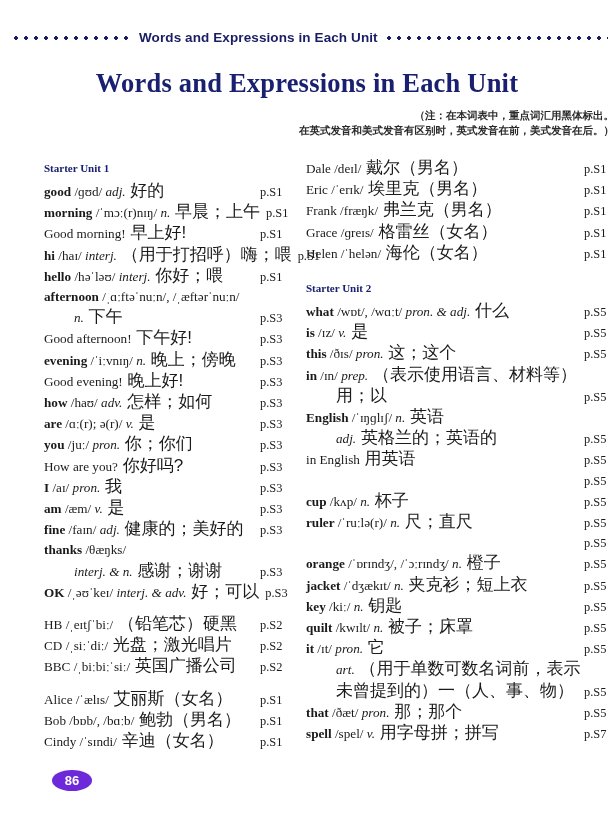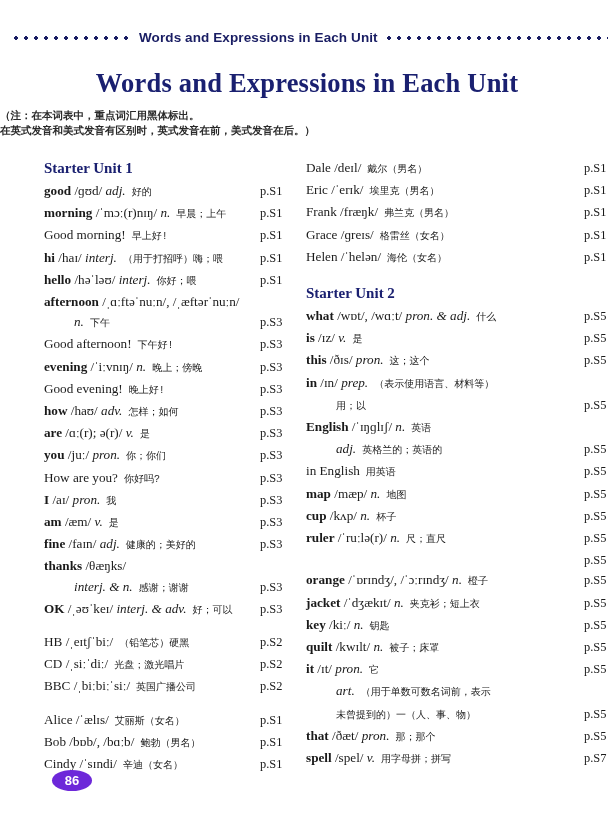--- a/index.html
+++ b/index.html
@@ -66,21 +66,21 @@
     font-weight: bold;
     font-size: 26.5px;
     color: #1a2070;
     letter-spacing: 0.2px;
   }
   .note {
     position: absolute;
     top: 108px;
     left: 0;
     width: 614px;
-    text-align: left;
+    text-align: right;
     font-family: "Liberation Serif", "DejaVu Serif", serif;
     font-weight: bold;
     font-size: 10.5px;
     color: #2a2a2a;
     line-height: 15px;
   }
   .note div { white-space: nowrap; }
 
   
   .columns {
@@ -92,21 +92,21 @@
   }
   .col {
     box-sizing: border-box;
   }
   .col.left  { width: 290px; padding-left: 44px; }
   .col.right { width: 324px; padding-left: 16px; }
 
   .unit-head {
     font-family: "Liberation Serif", "DejaVu Serif", serif;
     font-weight: bold;
-    font-size: 15px;
+    font-size: 11px;
     color: #1a2070;
     margin-bottom: 3px;
     line-height: 20px;
   }
   .unit-head.spaced { margin-top: 14px; }
 
   .entry {
     display: flex;
     align-items: baseline;
     font-size: 13.2px;
@@ -122,21 +122,21 @@
   }
   .col.left .entry .pg  { min-width: 30px; }
   .col.right .entry .pg { min-width: 30px; }
 
   .entry.indent .txt { padding-left: 30px; }
   .entry.gap { margin-top: 11px; gap: 8px; }
 
   b.hw { font-weight: bold; }
   i.pos { font-style: italic; }
   .ipa { font-style: normal; }
-  .cn { font-family: Liberation Mono, monospace; font-size: 10px; }
+  .cn { font-family: Liberation Sans, sans-serif; font-size: 17px; }
 
   
   .page-badge {
     position: absolute;
     left: 52px;
     top: 770px;
     width: 40px;
     height: 21px;
     border-radius: 50%;
     background: #6d28d9;
@@ -330,21 +330,20 @@
           </div>
           <div class="entry indent">
             <span class="txt"><i class="pos">adj.</i><span class="cn"> 英格兰的；英语的</span></span>
             <span class="pg">p.S5</span>
           </div>
           <div class="entry">
             <span class="txt"><span>in English</span><span class="cn"> 用英语</span></span>
             <span class="pg">p.S5</span>
           </div>
           <div class="entry">
-            <span class="txt"><b class="hw">map</b><span class="ipa"> /mæp/</span><i class="pos"> n.</i><span class="cn"> 地图</span></span>
             <span class="pg">p.S5</span>
           </div>
           <div class="entry">
             <span class="txt"><b class="hw">cup</b><span class="ipa"> /kʌp/</span><i class="pos"> n.</i><span class="cn"> 杯子</span></span>
             <span class="pg">p.S5</span>
           </div>
           <div class="entry">
             <span class="txt"><b class="hw">ruler</b><span class="ipa"> /ˈruːlə(r)/</span><i class="pos"> n.</i><span class="cn"> 尺；直尺</span></span>
             <span class="pg">p.S5</span>
           </div>

